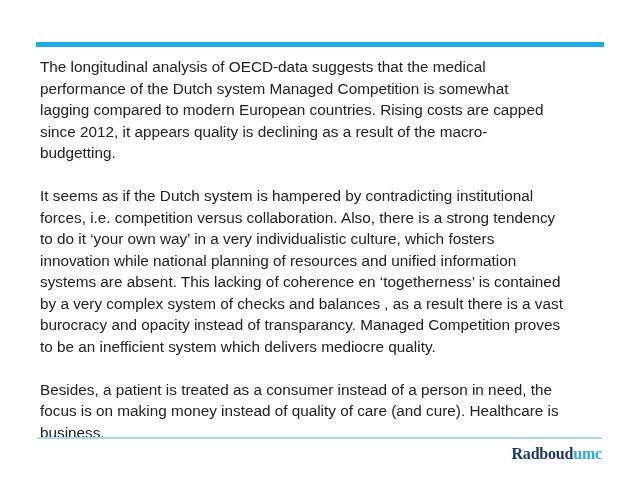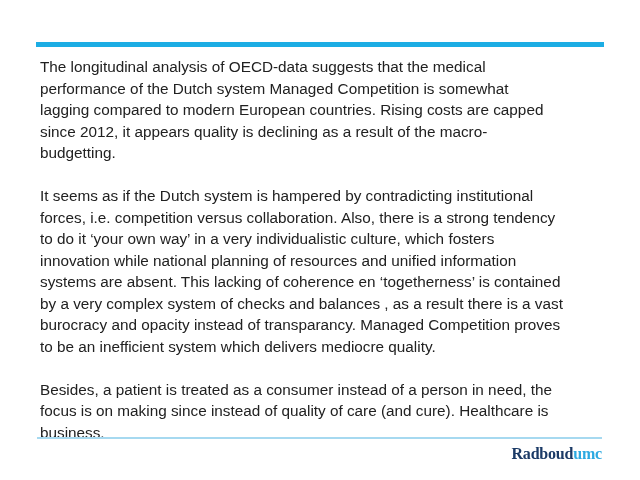--- a/index.html
+++ b/index.html
@@ -75,21 +75,21 @@
 budgetting.</p>
     <p>It seems as if the Dutch system is hampered by contradicting institutional
 forces, i.e. competition versus collaboration. Also, there is a strong tendency
 to do it ‘your own way’ in a very individualistic culture, which fosters
 innovation while national planning of resources and unified information
 systems are absent. This lacking of coherence en ‘togetherness’ is contained
 by a very complex system of checks and balances , as a result there is a vast
 burocracy and opacity instead of transparancy. Managed Competition proves
 to be an inefficient system which delivers mediocre quality.</p>
     <p>Besides, a patient is treated as a consumer instead of a person in need, the
-focus is on making since instead of quality of care (and cure). Healthcare is
+focus is on making money instead of quality of care (and cure). Healthcare is
 business.</p>
   </div>
 
   <div class="footer-rule"></div>
 
   <div class="logo">
     <span class="logo-primary">Radboud</span><span class="logo-secondary">umc</span>
   </div>
 
 </div>

